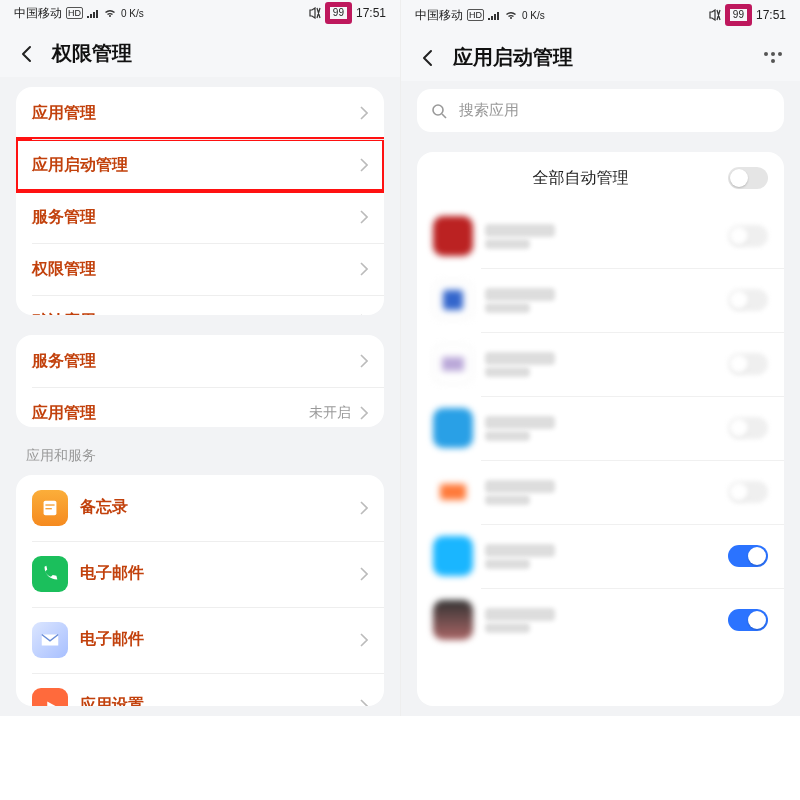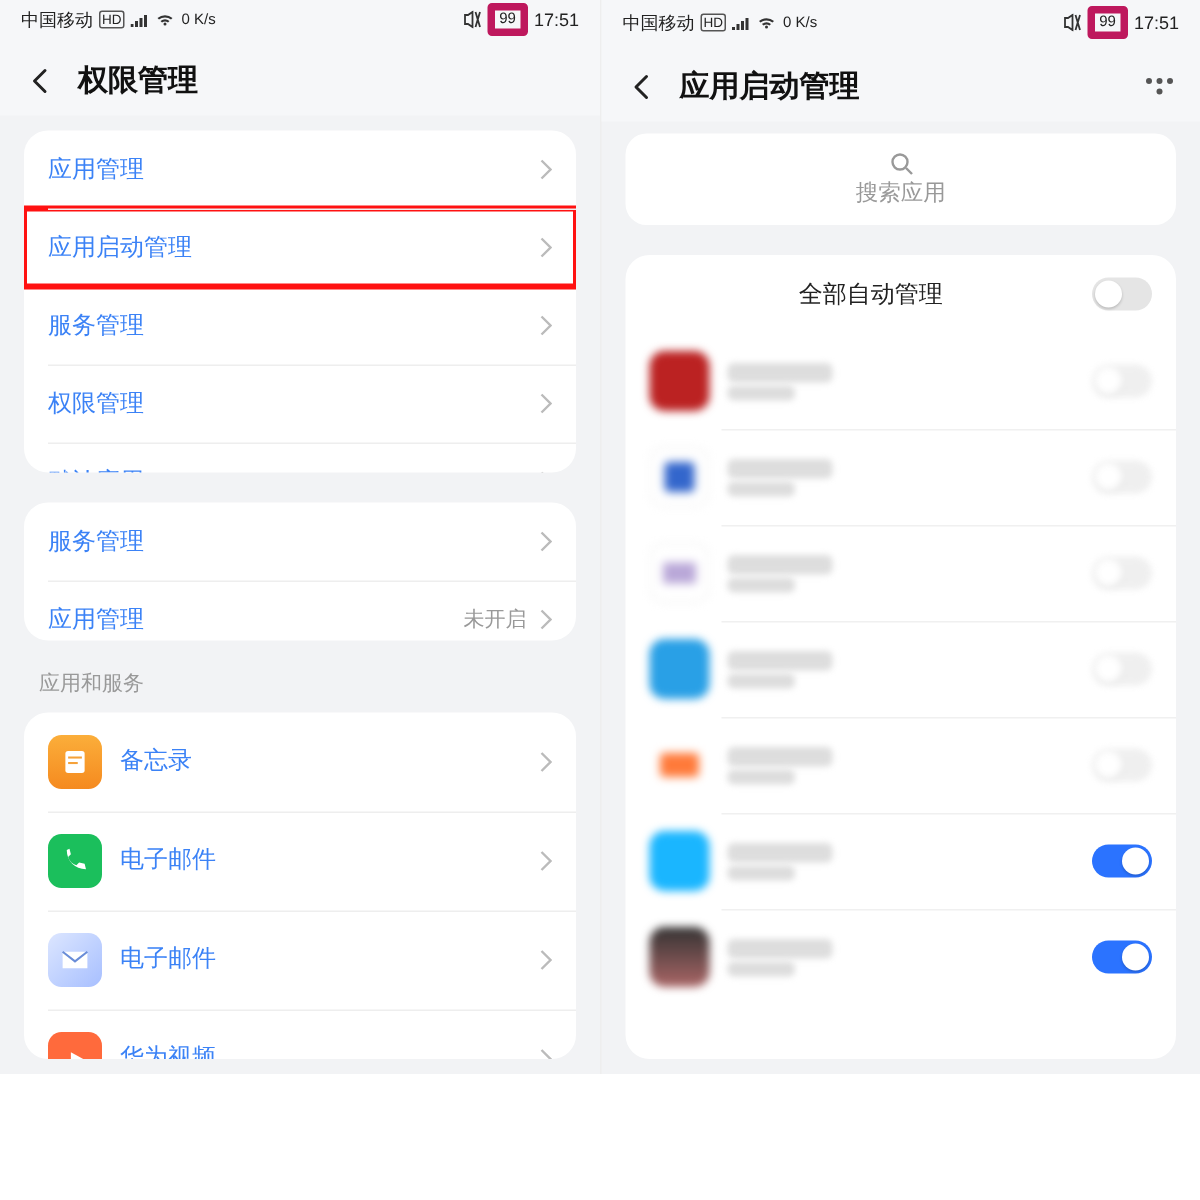--- a/index.html
+++ b/index.html
@@ -52,43 +52,43 @@
   .menu-dots span {
     width: 4px; height: 4px; background: #555; border-radius: 50%;
   }
 
   
   .search {
     margin: 8px 16px 10px 16px;
     background: #fff;
     border-radius: 14px;
     padding: 12px 14px;
-    display: flex; align-items: center; gap: 2px;
-    color: #999; font-size: 15px; flex-direction: column;
+    display: flex; align-items: center; gap: 12px;
+    color: #999; font-size: 15px;
   }
 
   
   .card {
     margin: 10px 16px;
     background: #fff;
     border-radius: 16px;
     overflow: hidden;
   }
   .row {
     display: flex; align-items: center;
     padding: 15px 16px;
     min-height: 52px;
     position: relative;
   }
   .row + .row::before {
     content: "";
     position: absolute; left: 16px; right: 0; top: 0;
     height: 1px; background: #eee;
   }
-  .row .label { font-size: 16px; color: #3b82f6; flex: 1; }
+  .row .label { font-size: 16px; color: #c2410c; flex: 1; font-weight: bold; }
   .row .sub { font-size: 14px; color: #999; margin-right: 8px; text-align: right; }
   .chev { color: #bbb; }
 
   .section-hdr {
     font-size: 14px; color: #999;
     padding: 10px 26px 0 26px;
   }
 
   .red-box {
     outline: 4px solid #f11;
@@ -302,21 +302,21 @@
       <svg class="chev" width="9" height="14">
           <path d="M2 1l6 6-6 6" stroke="#bbb" stroke-width="1.6" fill="none"></path>
         </svg>
     </div>
     <div class="row">
       <div class="icon-box ic-video">
         <svg viewBox="0 0 24 24">
             <path d="M9 7v10l9-5z"></path>
           </svg>
       </div>
-      <span class="label">华为视频</span>
+      <span class="label">应用设置</span>
       <svg class="chev" width="9" height="14">
           <path d="M2 1l6 6-6 6" stroke="#bbb" stroke-width="1.6" fill="none"></path>
         </svg>
     </div>
   </div>
 
 </div>
 
 <div class="phone">
 

